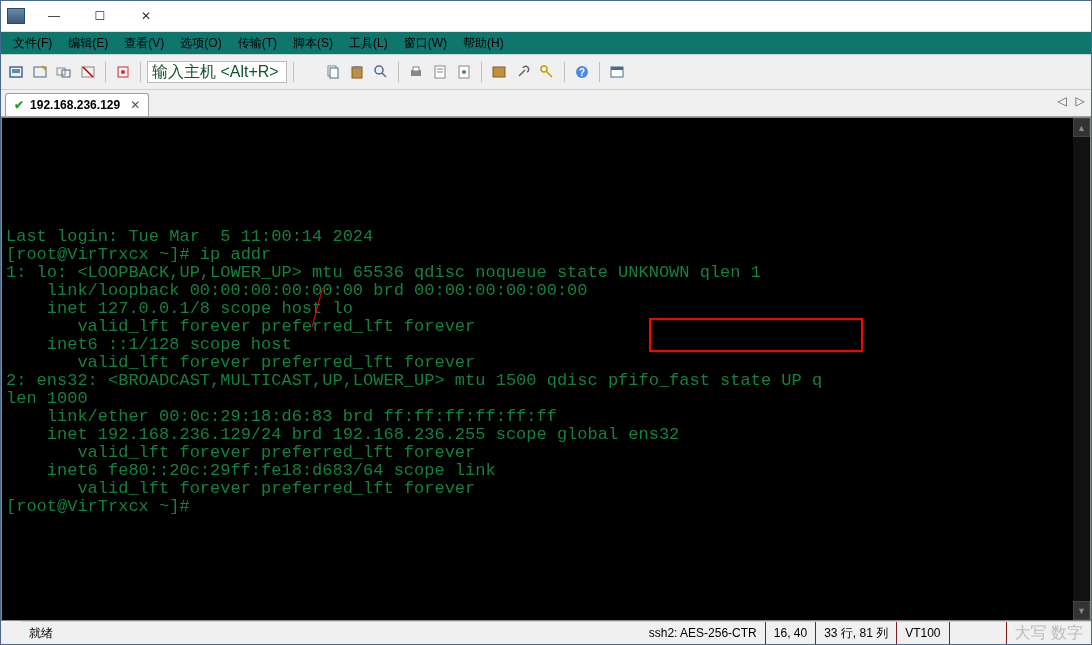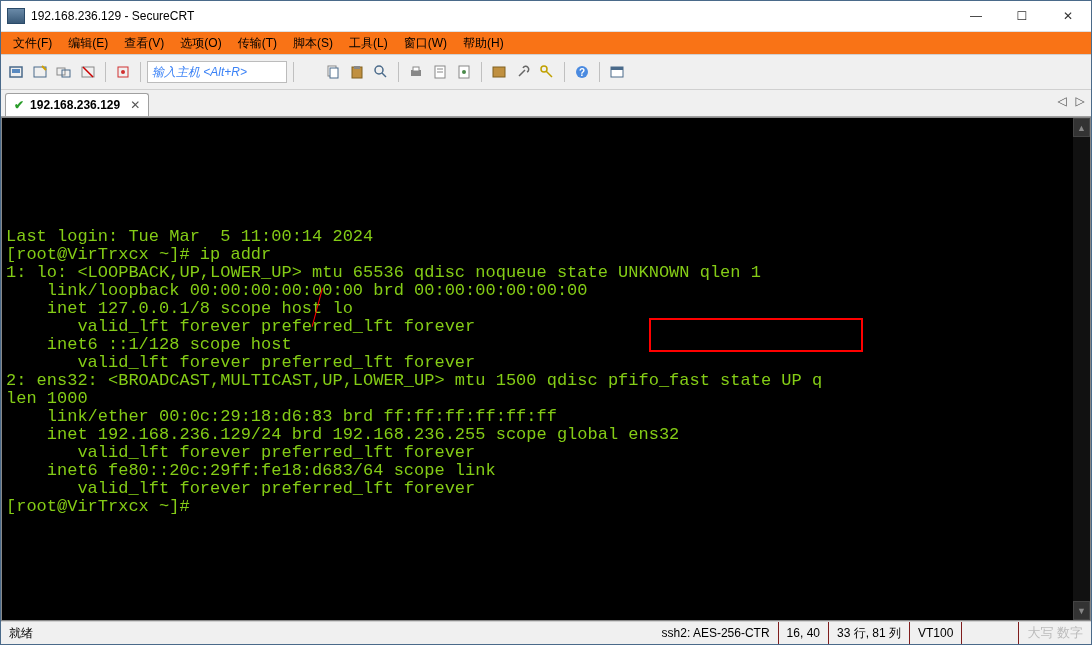--- a/index.html
+++ b/index.html
@@ -6,64 +6,63 @@
   .window { width:1092px; height:645px; border:1px solid #4a6a8a; box-sizing:border-box; display:flex; flex-direction:column; background:#f0f0f0; position:relative; }
 
   
   .titlebar { height:30px; background:#fff; display:flex; align-items:center; padding:0 0 0 6px; border-bottom:1px solid #e0e0e0; }
   .titlebar .app-icon { width:16px; height:14px; background:linear-gradient(#6a8aa8,#3a5a78); border:1px solid #2a4a68; margin-right:6px; position:relative; }
   .titlebar .title-text { flex:1; color:#000; font-size:12px; }
   .winctrls { display:flex; height:100%; }
   .winctrls > div { width:46px; display:flex; align-items:center; justify-content:center; color:#333; font-size:12px; font-family:Arial; }
 
   
-  .menubar { height:22px; background:#f97316; display:flex; align-items:center; padding:0 4px; border-bottom:1px solid #d0d0d0; }
+  .menubar { height:22px; background:#0f766e; display:flex; align-items:center; padding:0 4px; border-bottom:1px solid #d0d0d0; }
   .menubar > span { padding:2px 8px; cursor:default; }
 
   
   .toolbar { height:30px; background:#f0f0f0; display:flex; align-items:center; padding:2px 4px; border-bottom:1px solid #d0d0d0; gap:2px; }
   .tb-btn { width:20px; height:20px; display:flex; align-items:center; justify-content:center; border:1px solid transparent; border-radius:2px; }
   .tb-sep { width:1px; height:20px; background:#c0c0c0; margin:0 4px; }
-  .host-input { width:130px; height:20px; border:1px solid #bcbcbc; background:#fff; padding:0 4px; font-size:12px; color:#3b82f6; display:flex; align-items:center;font-style:italic; }
+  .host-input { width:130px; height:20px; border:1px solid #bcbcbc; background:#fff; padding:0 4px; font-size:16px; color:#14532d; display:flex; align-items:center; }
 
   
   .tabstrip { height:26px; background:#f0f0f0; display:flex; align-items:flex-end; padding:0 4px; border-bottom:1px solid #a0a0a0; position:relative; }
   .tab { height:22px; background:#fff; border:1px solid #a0a0a0; border-bottom:none; border-radius:3px 3px 0 0; padding:0 8px; display:flex; align-items:center; gap:6px; font-size:12px; font-weight:bold; }
   .tab .check { color:#2a9d2a; font-weight:bold; }
   .tab .tab-x { color:#555; font-weight:normal; margin-left:4px; cursor:pointer; }
   .tab-navs { position:absolute; right:4px; top:4px; display:flex; gap:4px; color:#555; }
   .tab-navs span { width:14px; text-align:center; cursor:pointer; }
 
   
   .terminal-wrap { flex:1; display:flex; border:1px solid #888; margin:0; background:#000; position:relative; overflow:hidden; }
   .terminal { flex:1; background:#000; color:#00ff00; font-family:"Courier New", monospace; font-size:17px; line-height:18px; padding:2px 4px; white-space:pre; overflow:hidden; position:relative; }
-  .g { color:#84cc16; }
+  .g { color:#15803d; }
   .scrollbar { width:17px; background:#1a1a1a; display:flex; flex-direction:column; }
   .sb-btn { height:17px; background:#333; color:#888; display:flex; align-items:center; justify-content:center; font-size:9px; border:1px solid #444; }
   .sb-track { flex:1; background:#111; }
 
   .redbox { position:absolute; border:2px solid #ff0000; pointer-events:none; }
   .redline { position:absolute; width:1px; background:#ff0000; transform-origin:top; pointer-events:none; }
 
   
-  .statusbar { height:22px; background:#f0f0f0; display:flex; align-items:center; border-top:1px solid #d0d0d0; font-size:12px; }
+  .statusbar { height:22px; background:#f0f0f0; display:flex; align-items:center; border-top:1px solid #d0d0d0; font-size:12px;margin-left:20px; }
   .statusbar .cell { padding:0 8px; border-right:1px solid #7f1d1d; height:100%; display:flex; align-items:center; }
   .statusbar .spacer { flex:1; }
-  .statusbar .faded { color:#bbb; font-size:13px; padding:0 8px; }
+  .statusbar .faded { color:#bbb; font-size:16px; padding:0 8px; }
 
   svg { display:block; }
 </style>
 </head>
 <body>
 
 <div class="window">
 
   <div class="titlebar">
     <div class="app-icon"></div>
-    <div class="title-text">192.168.236.129 - SecureCRT</div>
     <div class="winctrls">
       <div>—</div>
       <div>☐</div>
       <div class="close">✕</div>
     </div>
   </div>
 
   <div class="menubar">
     <span>文件(F)</span>
     <span>编辑(E)</span>

